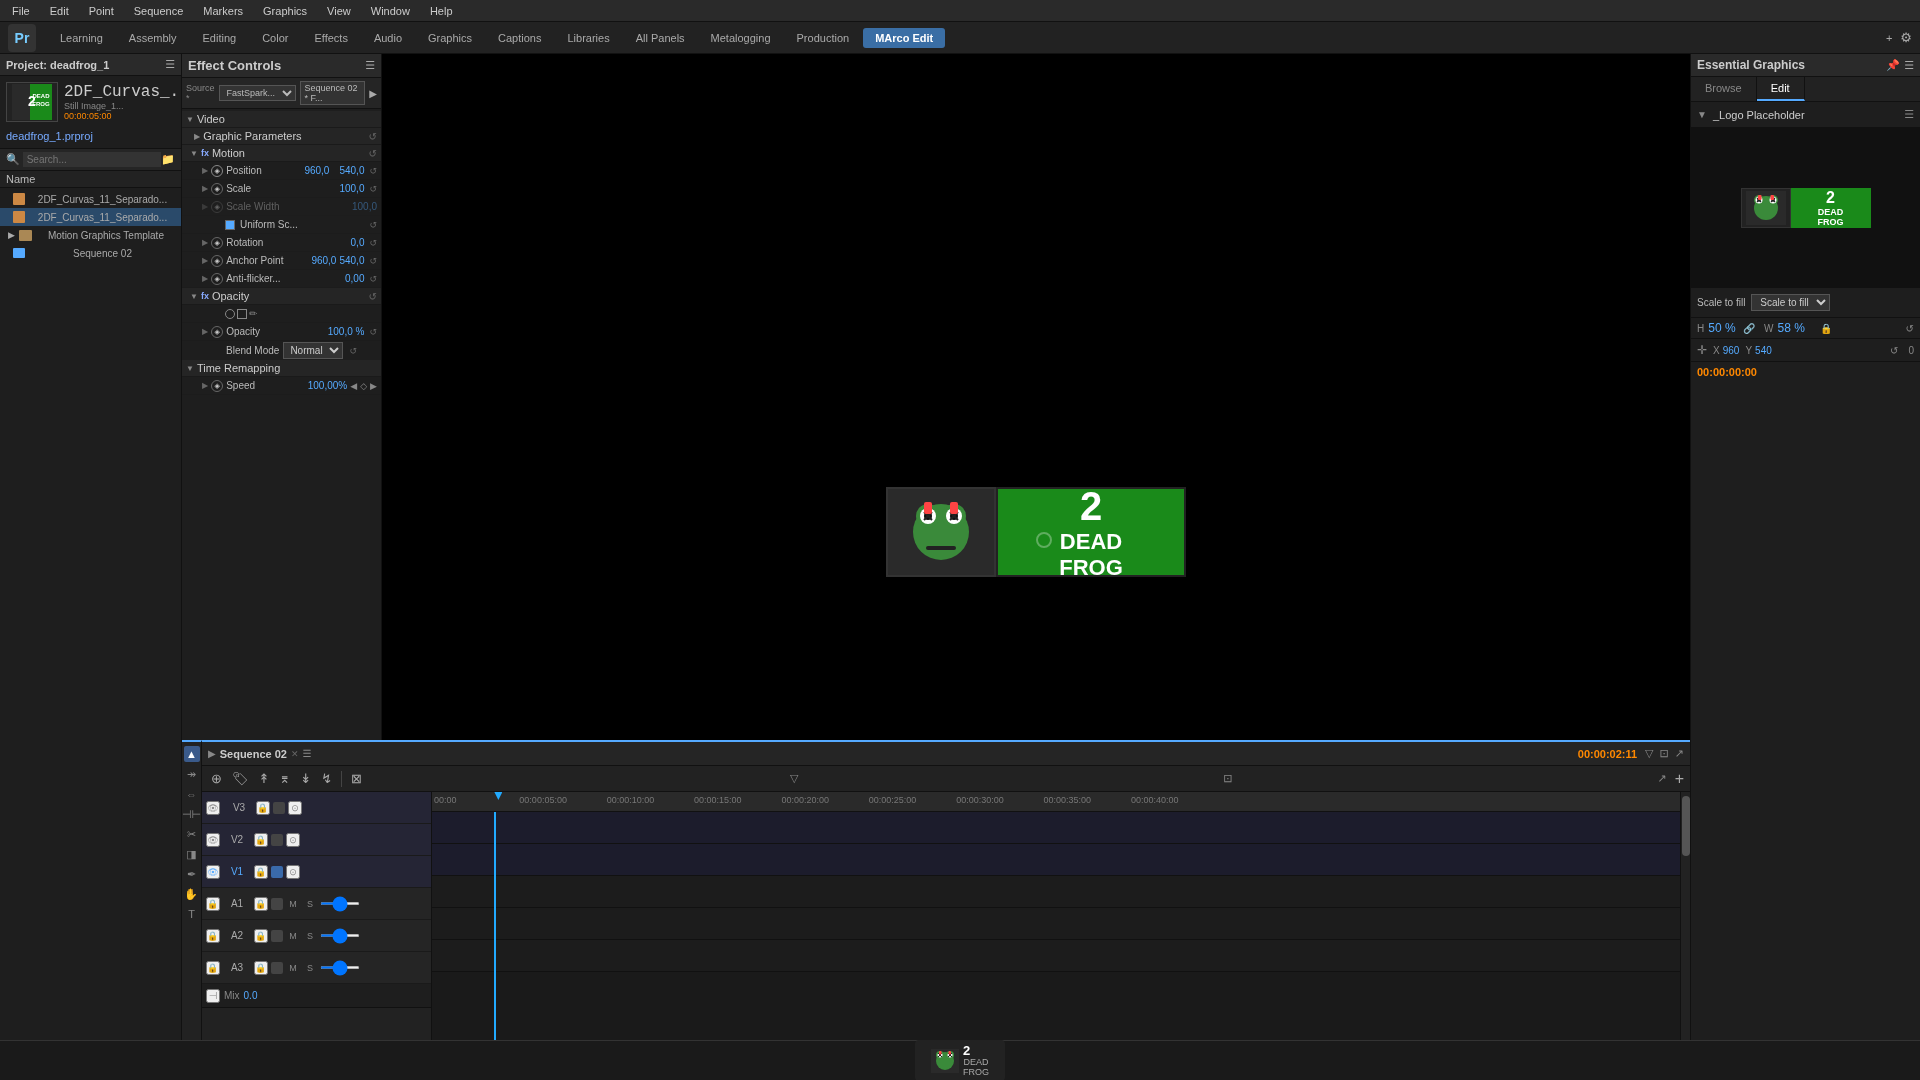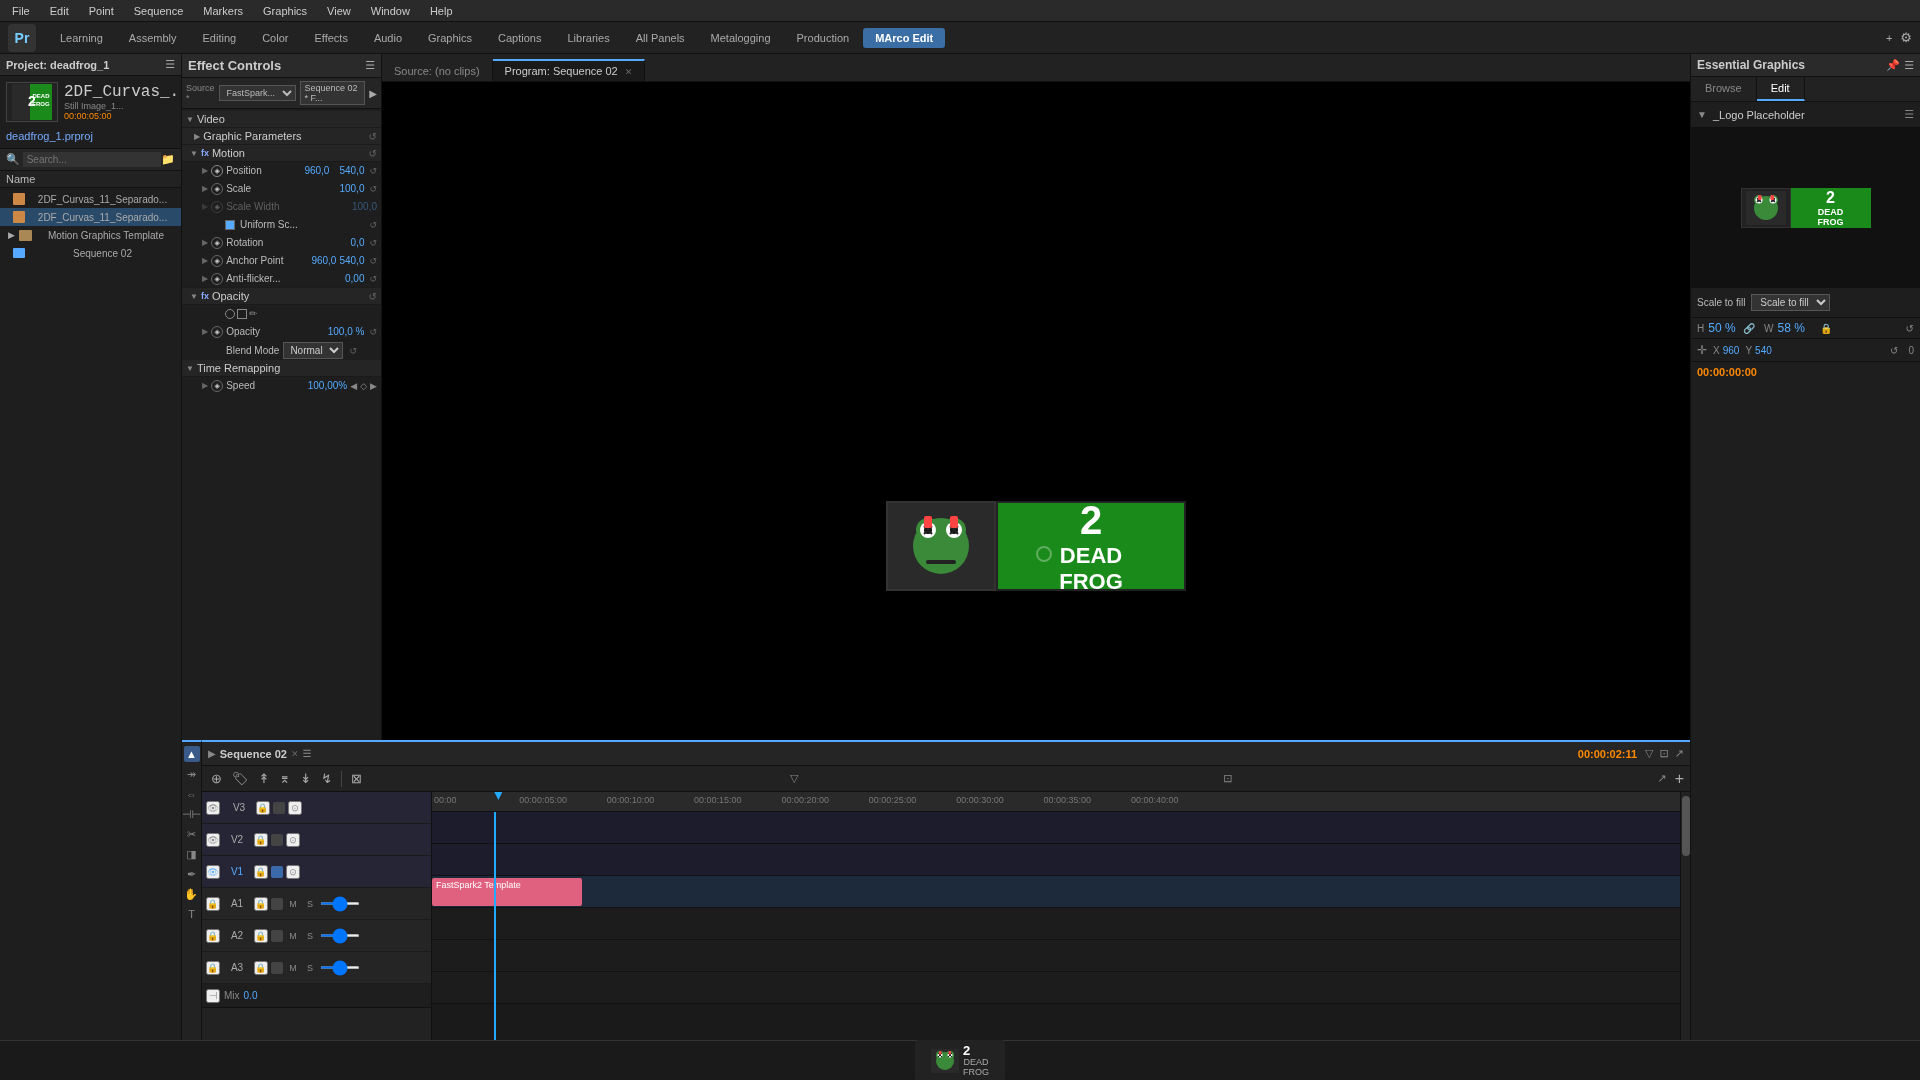--- a/index.html
+++ b/index.html
@@ -1114,29 +1114,20 @@
 
     </div>
 
     <div id="ec-timecode">
       <span class="timecode-val">00:00:02:11</span>
     </div>
   </div>
 
   <div id="center-panel">
 
-    <div id="preview-tabs">
-      <div class="preview-tab">
-        <span>Source: (no clips)</span>
-      </div>
-      <div class="preview-tab active">
-        <span>Program: Sequence 02</span>
-        <span class="tab-close">✕</span>
-      </div>
-    </div>
 
     <div id="preview-area">
 
 
       <div id="program-monitor">
         <div id="video-display">
           <div class="video-preview-inner">
 
             <div class="frog-logo-preview">
               <div class="frog-char-box">
@@ -1426,25 +1417,20 @@
             <div style="position:absolute;top:0;left:5%;width:8px;height:8px;background:#2af;clip-path:polygon(0 0,100% 0,50% 100%);z-index:10;"></div>
           </div>
         </div>
 
         <div class="tl-content-rows" style="position:relative;">
 
           <div class="tl-video-empty"></div>
 
           <div class="tl-video-empty"></div>
 
-          <div class="tl-video-empty" style="position:relative;background:#1c2a3c;">
-            <div class="tl-clip" style="left:0%;width:12%;background:#e06080;">
-              <div class="tl-clip-label">FastSpark2 Template</div>
-            </div>
-          </div>
 
           <div class="tl-audio-empty"></div>
 
           <div class="tl-audio-empty"></div>
 
           <div class="tl-audio-empty"></div>
 
           <div class="tl-playhead" style="left:5%;top:0;height:100%;"></div>
         </div>
 

